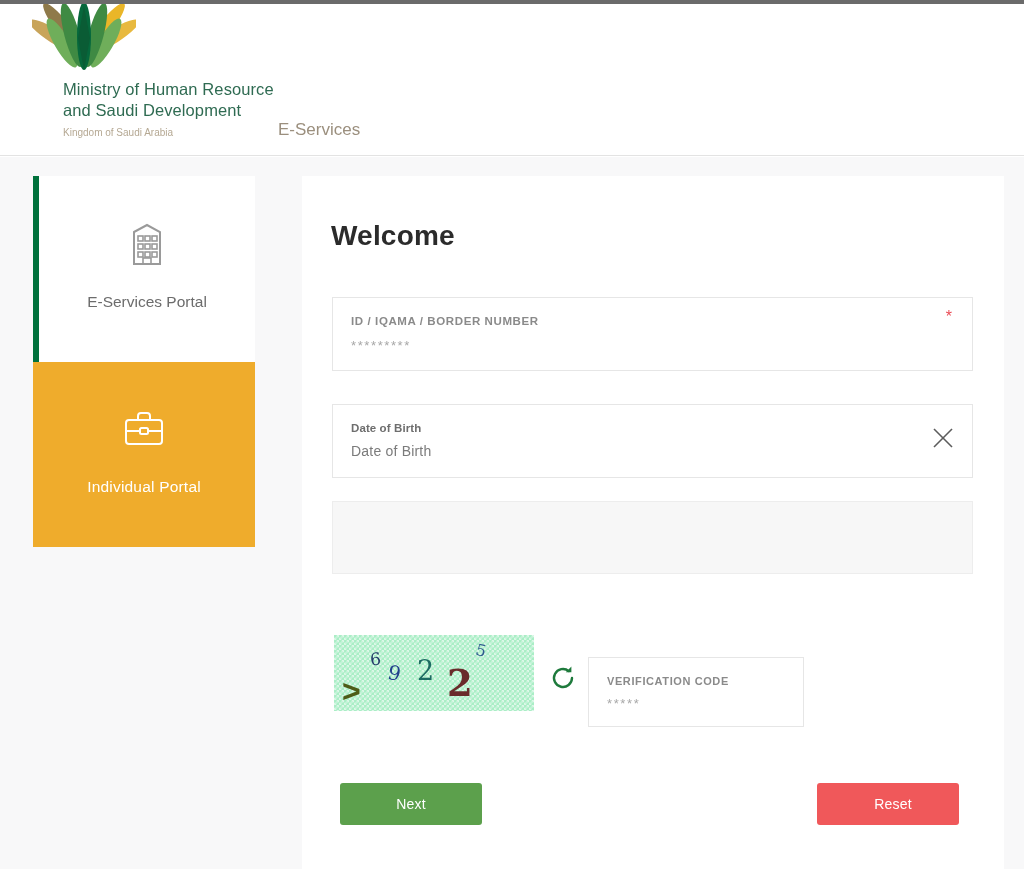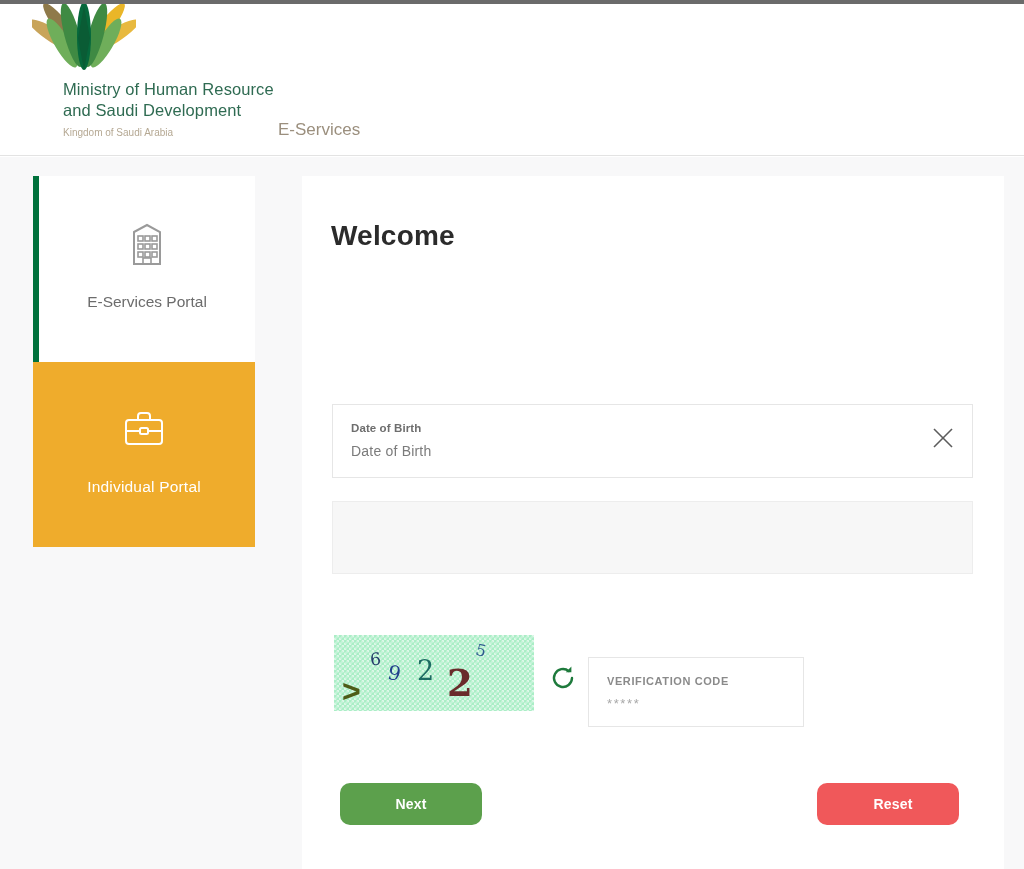--- a/index.html
+++ b/index.html
@@ -254,25 +254,25 @@
     top: 38px;
     font-size: 13px;
     color: #a8a8a8;
     letter-spacing: 1.6px;
   }
 
   
   .btn {
     position: absolute;
     border: none;
-    border-radius: 10px;
+    border-radius: 3px;
     color: #ffffff;
     font-family: "Liberation Sans", sans-serif;
     font-size: 14px;
-    font-weight: bold;
+    font-weight: normal;
     cursor: pointer;
     letter-spacing: .2px;
   }
   .btn-next {
     left: 38px;
     top: 607px;
     width: 142px;
     height: 42px;
     background: #5ca04c;
   }
@@ -355,20 +355,25 @@
         </svg>
       </div>
       <div class="portal-label">Individual Portal</div>
     </div>
   </div>
 
   <div class="main-panel">
 
     <div class="welcome-title">Welcome</div>
 
+    <div class="field-box id-field">
+      <div class="field-label">ID / IQAMA / BORDER NUMBER</div>
+      <div class="field-value">*********</div>
+      <div class="required-star">*</div>
+    </div>
 
     <div class="field-box dob-field">
       <div class="field-label dob">Date of Birth</div>
       <div class="field-value dob-placeholder">Date of Birth</div>
       <div class="clear-icon">
         <svg width="26" height="26" viewBox="0 0 26 26">
           <line x1="4" y1="4" x2="22" y2="22" stroke="#5c5c5c" stroke-width="1.6"></line>
           <line x1="22" y1="4" x2="4" y2="22" stroke="#5c5c5c" stroke-width="1.6"></line>
         </svg>
       </div>

